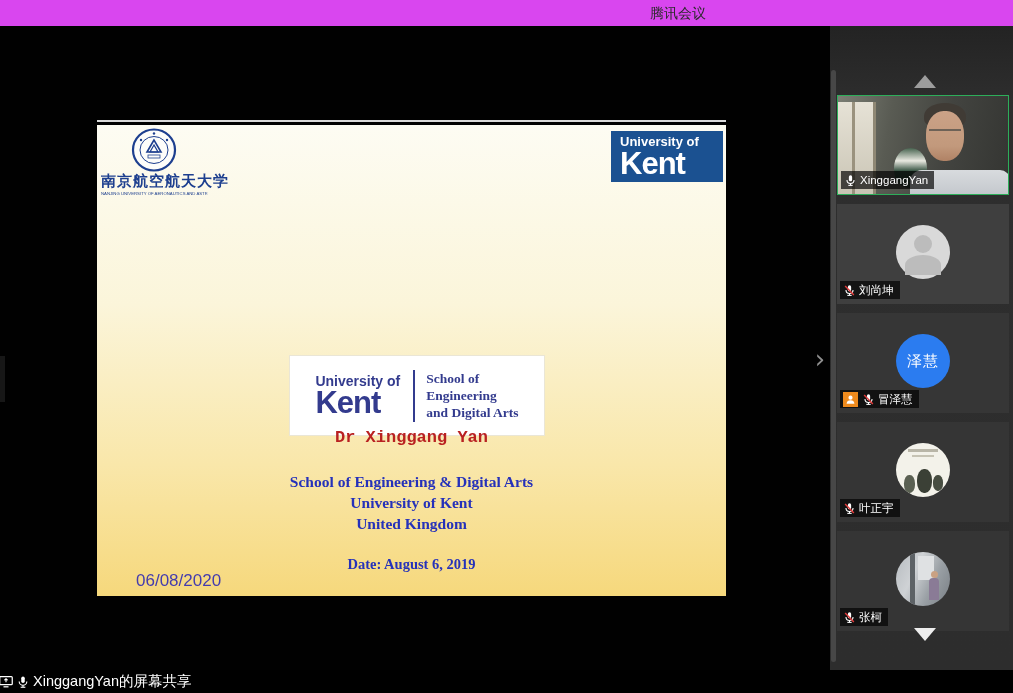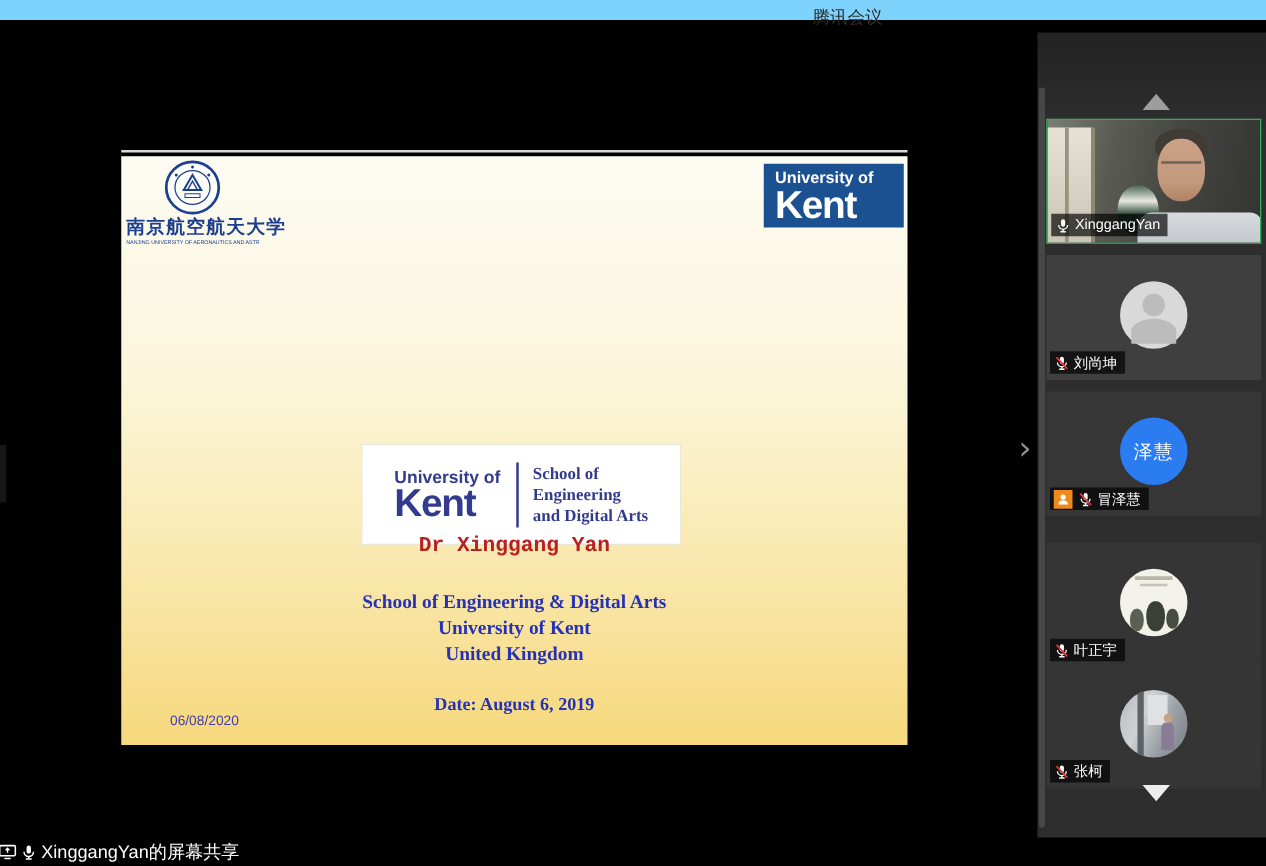--- a/index.html
+++ b/index.html
@@ -1,21 +1,21 @@
 <!DOCTYPE html>
 <html><head>
 <meta charset="utf-8">
 <style>
   * { margin:0; padding:0; box-sizing:border-box; }
   html,body { width:1013px; height:693px; background:#000; overflow:hidden; }
   .app { position:relative; width:1013px; height:693px; background:#000;
          font-family:"Liberation Sans", sans-serif; }
 
   
-  .topbar { position:absolute; left:0; top:0; width:1013px; height:16px; background:#7dd3fc;font-family:Liberation Serif, serif; }
+  .topbar { position:absolute; left:0; top:0; width:1013px; height:26px; background:#d946ef;font-family:Liberation Serif, serif; }
   .topbar-title { position:absolute; left:650px; top:5px; font-size:14px; color:#2b2b2b; }
 
   
   .stage { position:absolute; left:0; top:26px; width:830px; height:644px; background:#010101; }
   .edge-handle { position:absolute; left:0; top:330px; width:5px; height:46px; background:#171717; }
   .collapse-chevron { position:absolute; left:810px; top:318px; width:20px; height:30px;
          color:#8f8f8f; font-size:26px; line-height:30px; text-align:center; cursor:pointer;
          font-family:"DejaVu Sans", sans-serif; }
 
   
@@ -53,39 +53,39 @@
                  line-height:17px; color:#333b8e; }
 
   
   .presenter { position:absolute; left:0; top:303px; width:629px; text-align:center;
                font-family:Liberation Mono, monospace; font-weight:bold; font-size:17px; color:#b92121; }
   .affil { position:absolute; left:0; top:346px; width:629px; text-align:center;
            font-family:"Liberation Serif", serif; font-weight:bold; font-size:15.5px;
            line-height:21px; color:#2531ba; }
   .date-line { position:absolute; left:0; top:431px; width:629px; text-align:center;
                font-family:"Liberation Serif", serif; font-weight:bold; font-size:14.5px; color:#2531ba; }
-  .corner-date { position:absolute; left:39px; top:446px; font-size:11px; color:#443cae; }
+  .corner-date { position:absolute; left:39px; top:446px; font-size:17px; color:#443cae; }
 
   
   .sidebar { position:absolute; left:830px; top:26px; width:183px; height:644px;
              background:linear-gradient(180deg,#232323 0%,#2e2e2e 12%,#2d2d2d 100%); }
   .scroll-track { position:absolute; left:1px; top:44px; width:5px; height:592px;
                   background:#474747; border-radius:3px; }
   .arrow-up { position:absolute; left:84px; top:49px; width:0; height:0;
               border-left:11px solid transparent; border-right:11px solid transparent;
               border-bottom:13px solid #9d9d9d; cursor:pointer; }
   .arrow-down { position:absolute; left:84px; top:602px; width:0; height:0;
               border-left:11px solid transparent; border-right:11px solid transparent;
               border-top:13px solid #ededed; cursor:pointer; }
 
   .tile { position:absolute; left:7px; width:172px; height:100px; background:#383838; overflow:hidden; }
   .tile.t1 { top:69px; border:1px solid #2dae5a; background:#4a4c48; }
   .tile.t2 { top:178px; background:#3f3f3f; }
   .tile.t3 { top:287px; background:#363636; }
-  .tile.t4 { top:408px; background:#353535;font-family:Liberation Serif, serif; }
+  .tile.t4 { top:396px; background:#353535;font-family:Liberation Serif, serif; }
   .tile.t5 { top:505px; background:#353535;text-align:center; }
 
   .name-tag { position:absolute; left:3px; bottom:5px; display:flex; align-items:center; gap:3px;
               background:rgba(0,0,0,.68); color:#fff; font-size:11.5px; height:18px;
               padding:0 6px 0 3px; white-space:nowrap; }
   .host-badge { width:15px; height:15px; background:#ee8a1d; display:inline-flex;
                 align-items:center; justify-content:center; margin-right:1px; }
 
   
   .vid { position:absolute; inset:0;

